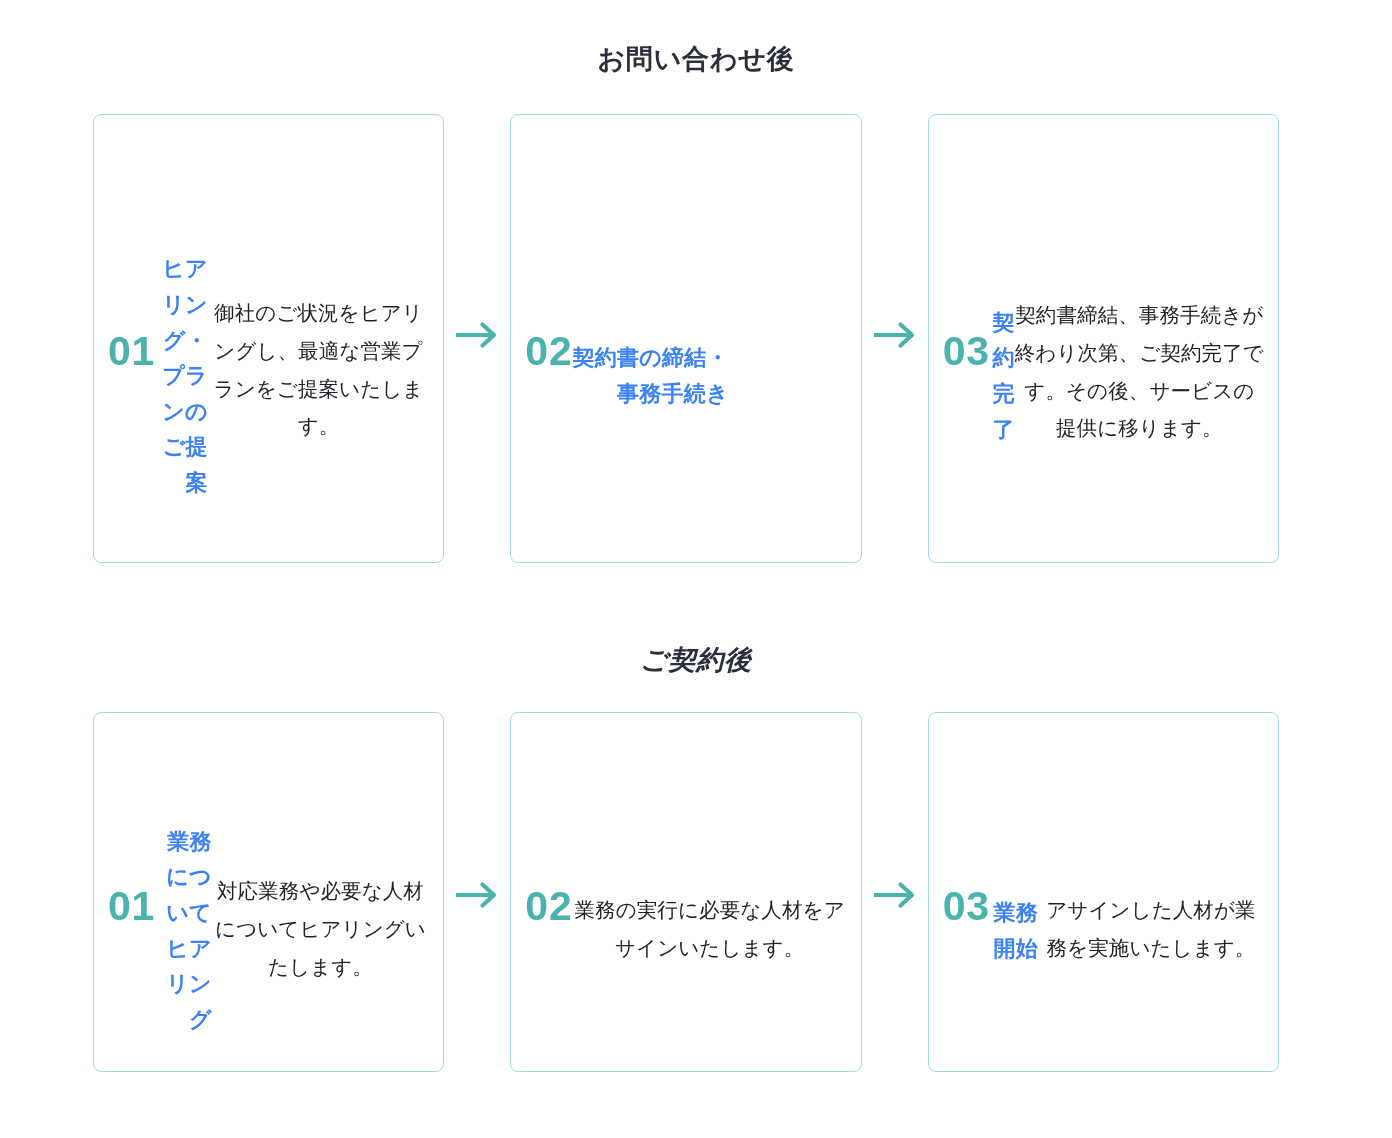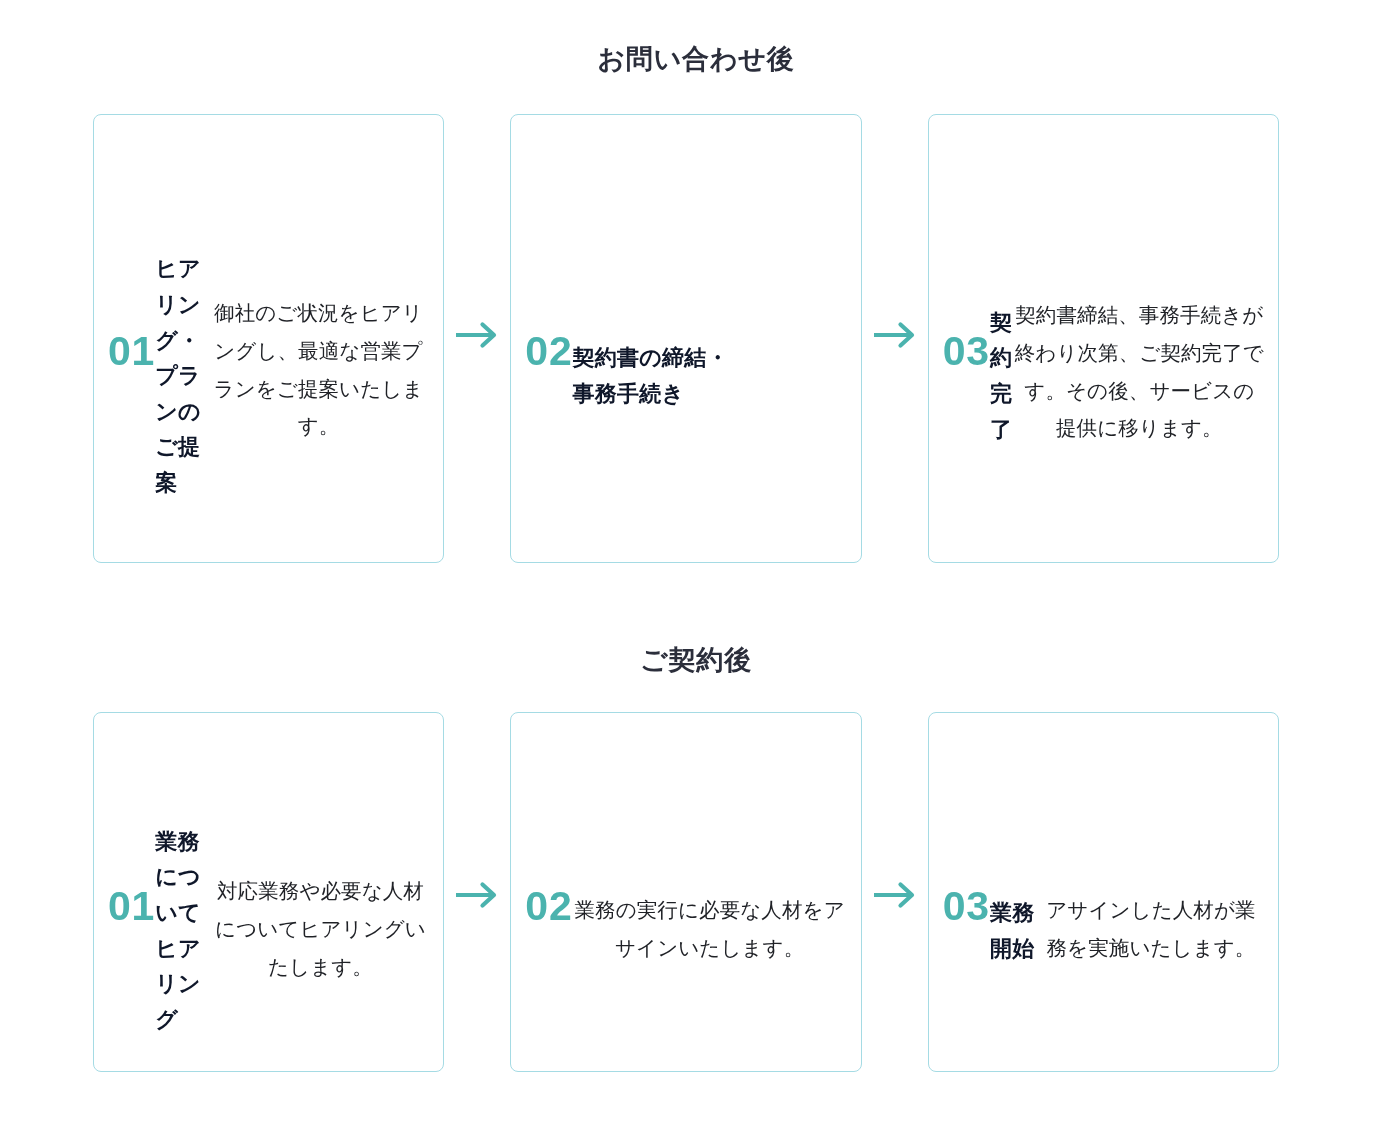--- a/index.html
+++ b/index.html
@@ -27,21 +27,21 @@
   
   .section-heading {
     text-align: center;
     font-size: 27px;
     font-weight: 700;
     letter-spacing: 0.03em;
     color: #2b2e3b;
     line-height: 1;
   }
   #heading-1 { position: absolute; left: 0; right: 0; top: 46px; }
-  #heading-2 { position: absolute; left: 0; right: 0; top: 647px; }
+  #heading-2 { position: absolute; left: 0; right: 0; top: 647px; font-style: italic; }
 
   
   .row {
     position: absolute;
     display: flex;
     align-items: stretch;
     justify-content: space-between;
     left: 93px;
     width: 1186px;
   }
@@ -68,22 +68,22 @@
     color: #4bb3ae;
     line-height: 1;
     letter-spacing: 0.02em;
   }
 
   .card-title {
     margin-top: 49px;
     font-size: 22px;
     font-weight: 700;
     line-height: 1.62;
-    text-align: left;
-    color: #0f172a;
+    text-align: right;
+    color: #3b82f6;
     white-space: pre-line;
     letter-spacing: 0.01em;
   }
 
   .card-body {
     margin-top: 36px;
     font-size: 20.5px;
     font-weight: 400;
     line-height: 1.85;
     text-align: center;

